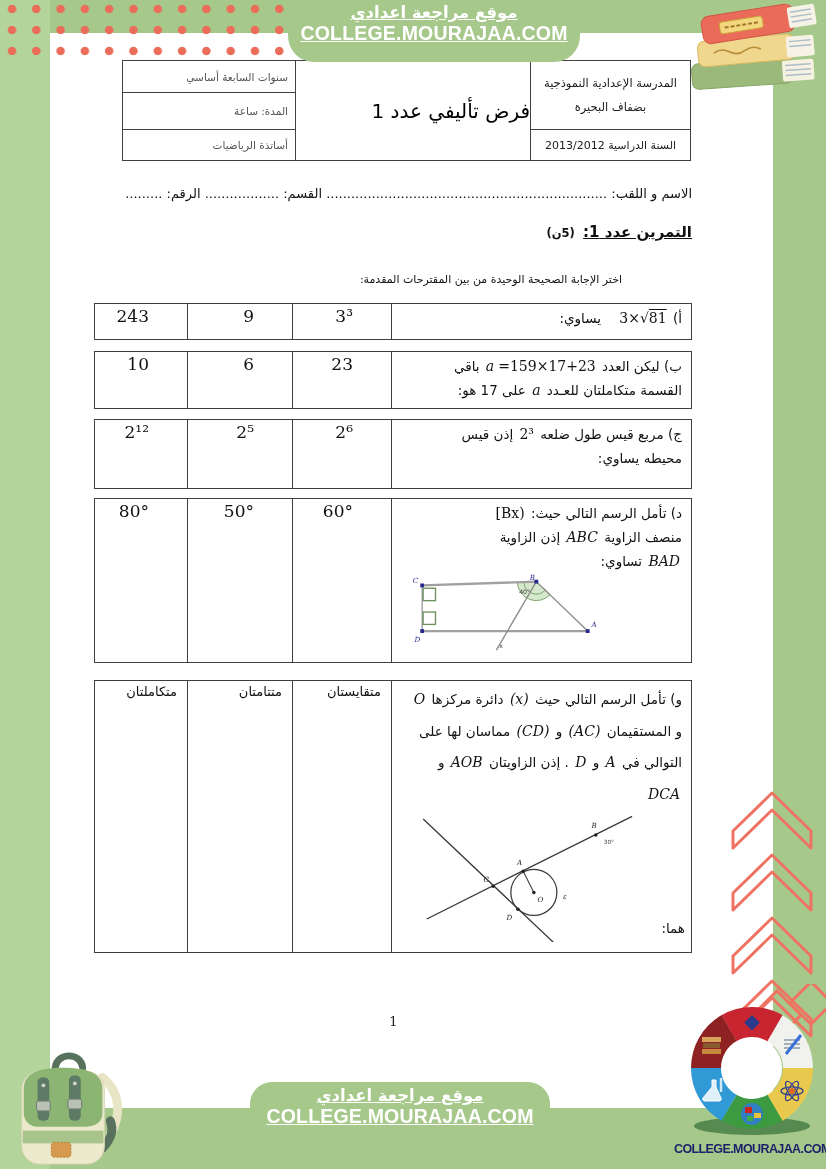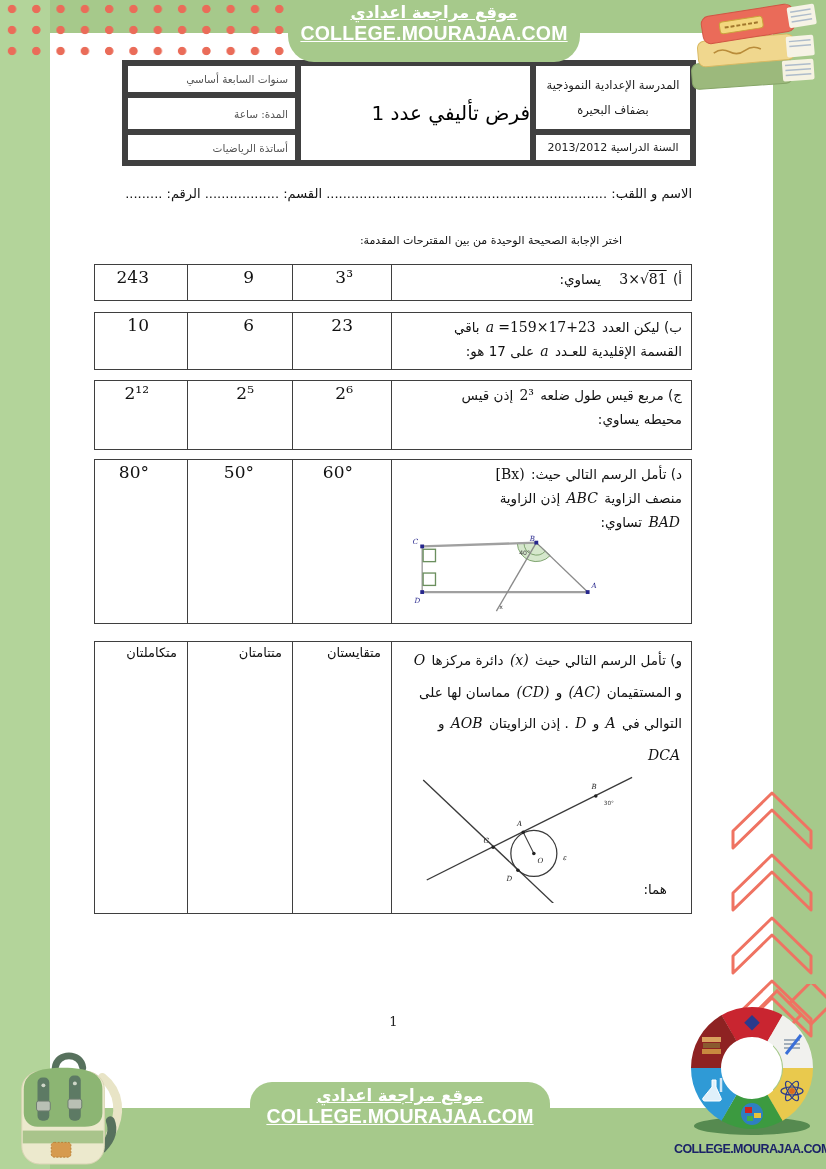--- a/index.html
+++ b/index.html
@@ -19,21 +19,21 @@
   .banner-l2{font-size:19.5px;font-weight:bold;color:#fff;text-decoration:underline;
              font-family:"Liberation Sans",sans-serif;letter-spacing:.2px}
 
   .books{position:absolute;left:686px;top:2px;z-index:4}
   .chevrons{position:absolute;left:728px;top:786px;z-index:2}
   .diamonds{position:absolute;left:734px;top:984px;z-index:3}
 
   
   .header-table{position:absolute;left:122px;top:60px;z-index:2;border-collapse:collapse;
                 direction:rtl;width:568px;table-layout:fixed}
-  .header-table td{border:6px solid #404040;vertical-align:middle}
+  .header-table td{border:1px solid #404040;vertical-align:middle}
   td.school{font-size:11.5px;text-align:center;color:#1a1a1a;line-height:2.1}
   td.doc-title{text-align:right;font-size:20px;font-weight:normal;color:#000}
   td.side{font-size:10.5px;color:#555;text-align:right;padding:2px 7px}
   td.year{font-size:11px;text-align:center;color:#1a1a1a}
 
   .content{position:absolute;left:95px;top:186px;width:597px;z-index:2;direction:rtl;color:#111}
   .student{font-size:13px;height:20px;white-space:nowrap}
   .ex-title{margin-top:17px;font-size:15px;font-weight:bold;height:22px}
   .ex-title .tt{text-decoration:underline}
   .ex-title .pts{font-size:11.5px;margin-right:3px}
@@ -45,21 +45,21 @@
   table.q col.c-o2{width:105px} table.q col.c-o3{width:93px}
   td.qc{padding:3px 9px;font-size:13.5px;line-height:1.7;position:relative}
   td.opt{text-align:right;padding:2px 38px 0 0;font-family:"DejaVu Serif",serif;font-size:17px}
   td.optw{text-align:right;padding:3px 10px 0 0;font-size:13px;font-family:"DejaVu Sans",sans-serif}
   .m{font-family:"DejaVu Serif",serif;font-style:italic;font-size:14px;padding:0 2px}
   .mf{font-family:"DejaVu Serif",serif;font-size:14px;padding:0 2px}
   .rad{text-decoration:overline}
   .gap{margin-right:12px}
   .qe-p{line-height:2.25}
   .fig{direction:ltr;margin:1px 2px 0 0}
-  .hma{position:absolute;left:auto;right:24px;bottom:12px;font-size:13.5px}
+  .hma{position:absolute;left:auto;right:6px;bottom:12px;font-size:13.5px}
 
   .fl{font:italic 7.5px "DejaVu Serif",serif;fill:#26268c}
   .fs{font:6.5px "DejaVu Sans",sans-serif;fill:#444}
   .fe{font:italic 8px "DejaVu Serif",serif;fill:#222}
 
   .page-num{position:absolute;left:95px;top:1014px;width:597px;text-align:center;z-index:2;
             font-family:"DejaVu Serif",serif;font-size:13px;color:#222}
 
   
   .footer-tab{position:absolute;left:250px;top:1082px;width:300px;height:87px;background:#a6c98b;
@@ -132,20 +132,24 @@
 
   <div class="student">
     <span>الاسم و اللقب:</span>
     <span>....................................................................</span>
     <span>القسم:</span>
     <span>..................</span>
     <span>الرقم:</span>
     <span>.........</span>
   </div>
 
+  <div class="ex-title">
+    <span class="tt">التمرين عدد 1:</span>
+    <span class="pts">(5ن)</span>
+  </div>
 
   <div class="instr">اختر الإجابة الصحيحة الوحيدة من بين المقترحات المقدمة:</div>
 
   <table class="q">
     <colgroup>
         <col class="c-q">
         <col class="c-o1">
         <col class="c-o2">
         <col class="c-o3">
       </colgroup>
@@ -172,21 +176,21 @@
       </colgroup>
     <tbody>
         <tr style="height:57px">
       <td class="qc">
         <div>
           <span>ب) ليكن العدد</span>
           <span dir="ltr"><span class="m">a</span><span class="mf">=159×17+23</span></span>
           <span>باقي</span>
         </div>
         <div>
-          <span>القسمة الإقليدية للعـدد</span>
+          <span>القسمة متكاملتان للعـدد</span>
           <span class="m" dir="ltr">a</span>
           <span>على 17 هو:</span>
         </div>
       </td>
       <td class="opt">23</td>
       <td class="opt">6</td>
       <td class="opt">10</td>
     </tr>
   </tbody>
     </table>

